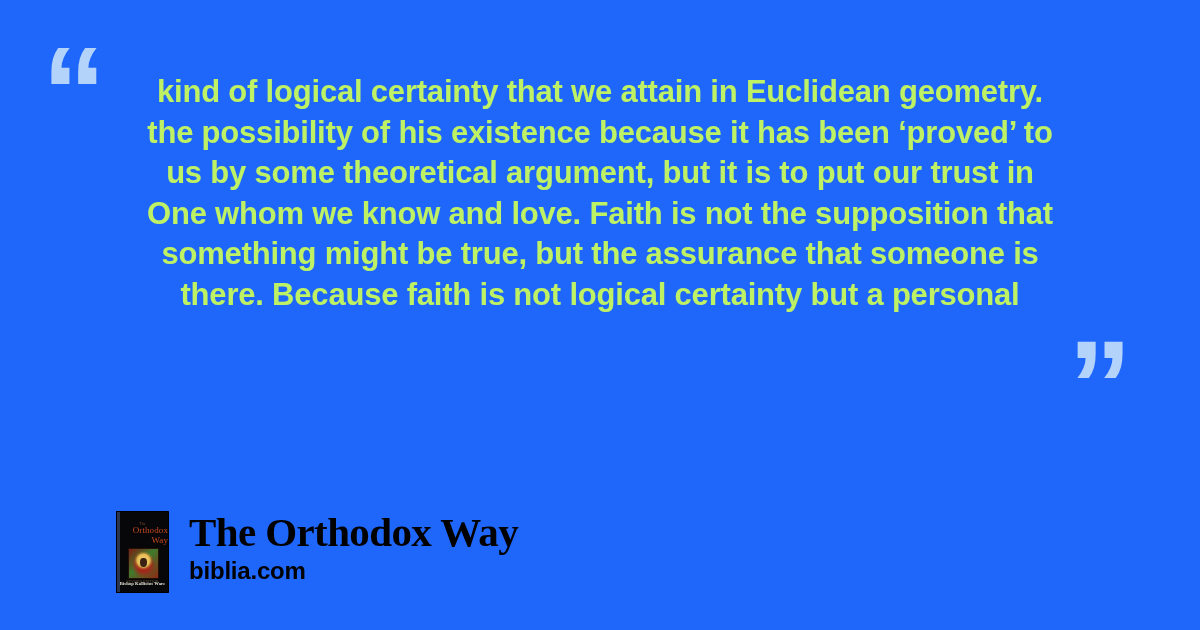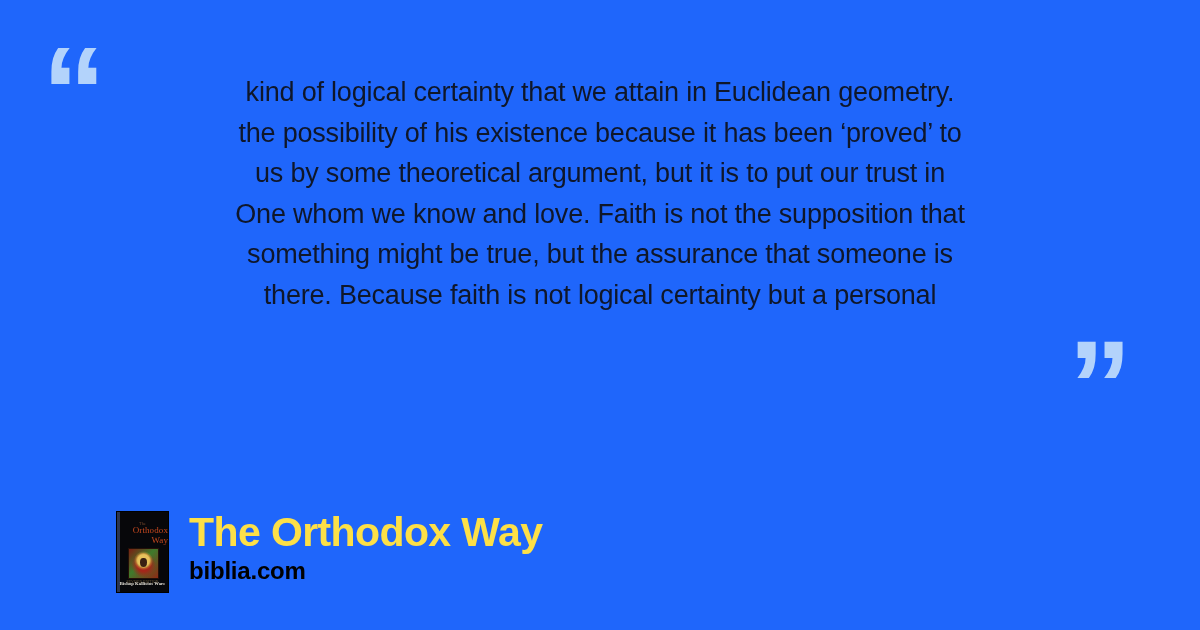--- a/index.html
+++ b/index.html
@@ -45,24 +45,24 @@
   
   #quote-block {
     position: absolute;
     left: 106px;
     top: 72px;
     width: 988px;
     text-align: center;
   }
   .quote-line {
     display: block;
-    color: #0f172a;
-    font-family: "Liberation Sans", sans-serif;
-    font-weight: 400;
-    font-size: 27px;
+    color: #bef264;
+    font-family: "Liberation Sans", sans-serif;
+    font-weight: 700;
+    font-size: 31px;
     line-height: 40.5px;
     letter-spacing: -0.2px;
     white-space: nowrap;
   }
 
   
   #attribution {
     position: absolute;
     left: 117px;
     top: 512px;
@@ -156,22 +156,22 @@
     letter-spacing: .1px;
   }
 
   #attribution-text {
     margin-left: 21px;
     display: flex;
     flex-direction: column;
     justify-content: flex-start;
   }
   #source-title {
-    color: #fde047;
-    font-family: Liberation Sans, sans-serif;
+    color: #000000;
+    font-family: Liberation Serif, serif;
     font-weight: 700;
     font-size: 41px;
     line-height: 44px;
     letter-spacing: -0.6px;
     margin-top: -2px;
   }
   #source-site {
     color: #000000;
     font-family: "Liberation Sans", sans-serif;
     font-weight: 700;

